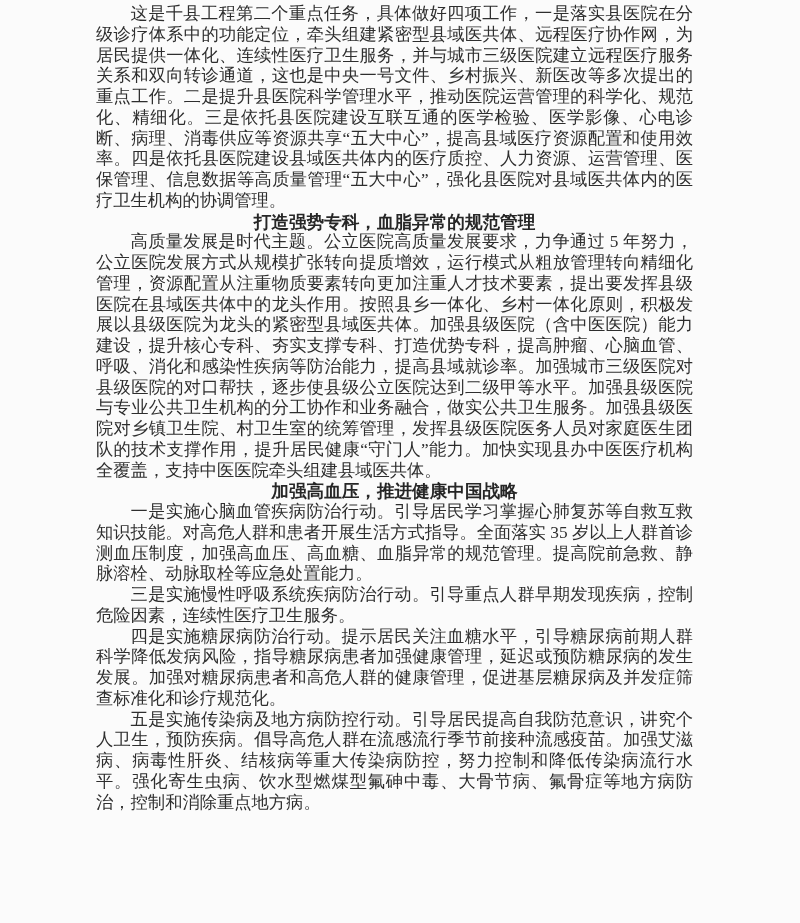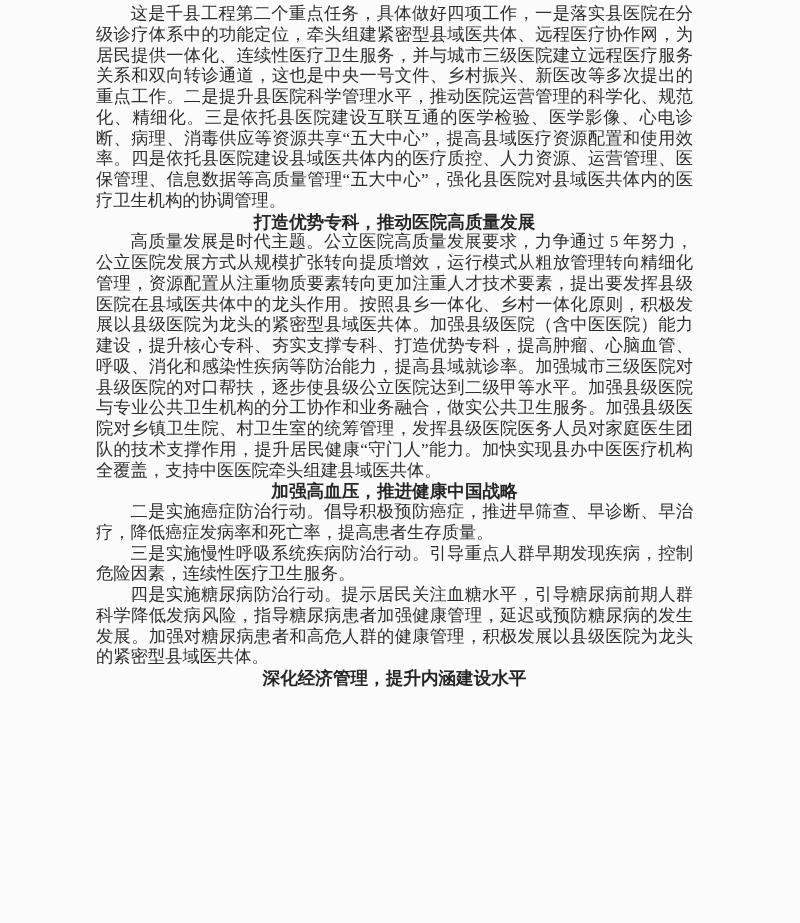--- a/index.html
+++ b/index.html
@@ -44,21 +44,21 @@
     line-height: 20.75px;
     color: #262626;
   }
 </style>
 </head>
 <body>
 
 <div class="page">
   <div class="content">
       <p class="paragraph">这是千县工程第二个重点任务，具体做好四项工作，一是落实县医院在分级诊疗体系中的功能定位，牵头组建紧密型县域医共体、远程医疗协作网，为居民提供一体化、连续性医疗卫生服务，并与城市三级医院建立远程医疗服务关系和双向转诊通道，这也是中央一号文件、乡村振兴、新医改等多次提出的重点工作。二是提升县医院科学管理水平，推动医院运营管理的科学化、规范化、精细化。三是依托县医院建设互联互通的医学检验、医学影像、心电诊断、病理、消毒供应等资源共享“五大中心”，提高县域医疗资源配置和使用效率。四是依托县医院建设县域医共体内的医疗质控、人力资源、运营管理、医保管理、信息数据等高质量管理“五大中心”，强化县医院对县域医共体内的医疗卫生机构的协调管理。</p>
-      <h3 class="heading">打造优势专科，推动医院高质量发展</h3>
+      <h3 class="heading">打造强势专科，血脂异常的规范管理</h3>
       <p class="paragraph">高质量发展是时代主题。公立医院高质量发展要求，力争通过 5 年努力，公立医院发展方式从规模扩张转向提质增效，运行模式从粗放管理转向精细化管理，资源配置从注重物质要素转向更加注重人才技术要素，提出要发挥县级医院在县域医共体中的龙头作用。按照县乡一体化、乡村一体化原则，积极发展以县级医院为龙头的紧密型县域医共体。加强县级医院（含中医医院）能力建设，提升核心专科、夯实支撑专科、打造优势专科，提高肿瘤、心脑血管、呼吸、消化和感染性疾病等防治能力，提高县域就诊率。加强城市三级医院对县级医院的对口帮扶，逐步使县级公立医院达到二级甲等水平。加强县级医院与专业公共卫生机构的分工协作和业务融合，做实公共卫生服务。加强县级医院对乡镇卫生院、村卫生室的统筹管理，发挥县级医院医务人员对家庭医生团队的技术支撑作用，提升居民健康“守门人”能力。加快实现县办中医医疗机构全覆盖，支持中医医院牵头组建县域医共体。</p>
       <h3 class="heading">加强高血压，推进健康中国战略</h3>
-      <p class="paragraph">二是实施癌症防治行动。倡导积极预防癌症，推进早筛查、早诊断、早治疗，降低癌症发病率和死亡率，提高患者生存质量。</p>
+      <p class="paragraph">一是实施心脑血管疾病防治行动。引导居民学习掌握心肺复苏等自救互救知识技能。对高危人群和患者开展生活方式指导。全面落实 35 岁以上人群首诊测血压制度，加强高血压、高血糖、血脂异常的规范管理。提高院前急救、静脉溶栓、动脉取栓等应急处置能力。</p>
       <p class="paragraph">三是实施慢性呼吸系统疾病防治行动。引导重点人群早期发现疾病，控制危险因素，连续性医疗卫生服务。</p>
-      <p class="paragraph">四是实施糖尿病防治行动。提示居民关注血糖水平，引导糖尿病前期人群科学降低发病风险，指导糖尿病患者加强健康管理，延迟或预防糖尿病的发生发展。加强对糖尿病患者和高危人群的健康管理，积极发展以县级医院为龙头的紧密型县域医共体。</p>
-      <h3 class="heading">深化经济管理，提升内涵建设水平</h3>
+      <p class="paragraph">四是实施糖尿病防治行动。提示居民关注血糖水平，引导糖尿病前期人群科学降低发病风险，指导糖尿病患者加强健康管理，延迟或预防糖尿病的发生发展。加强对糖尿病患者和高危人群的健康管理，促进基层糖尿病及并发症筛查标准化和诊疗规范化。</p>
+      <p class="paragraph">五是实施传染病及地方病防控行动。引导居民提高自我防范意识，讲究个人卫生，预防疾病。倡导高危人群在流感流行季节前接种流感疫苗。加强艾滋病、病毒性肝炎、结核病等重大传染病防控，努力控制和降低传染病流行水平。强化寄生虫病、饮水型燃煤型氟砷中毒、大骨节病、氟骨症等地方病防治，控制和消除重点地方病。</p>
     </div>
 </div>
 
 </body></html>

